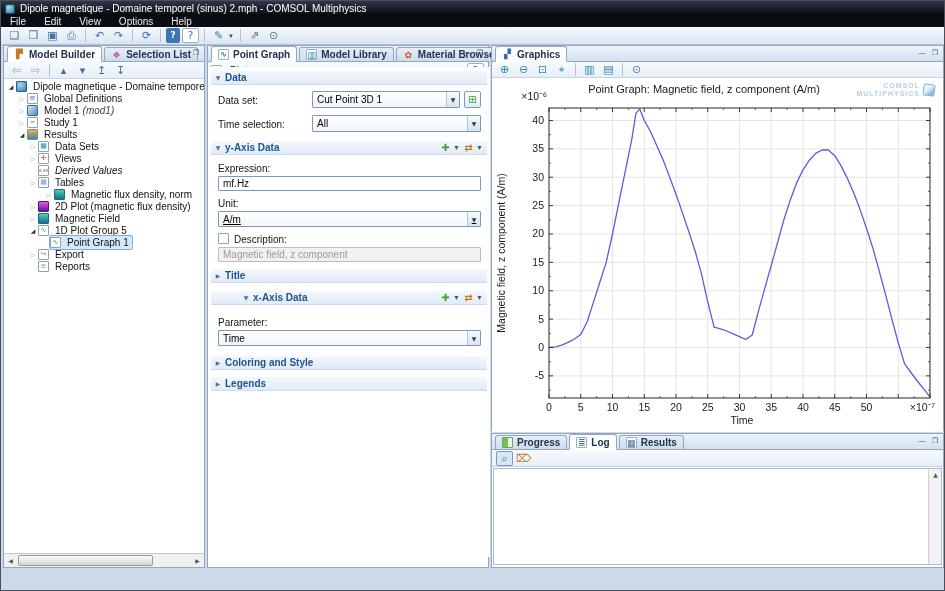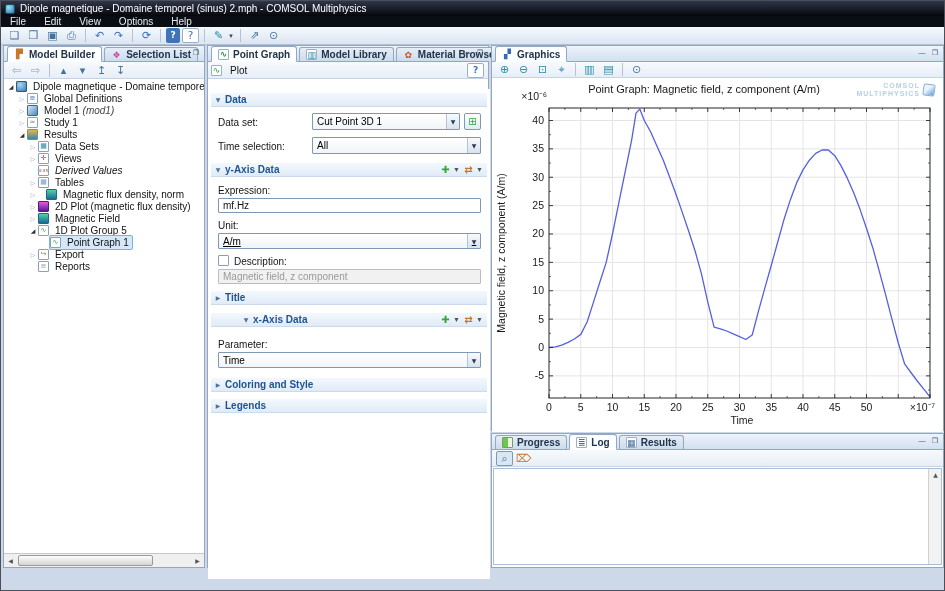--- a/index.html
+++ b/index.html
@@ -226,21 +226,21 @@
             <span class="tlabel">Derived Values</span>
           </span>
         </div>
         <div class="trow" style="padding-left: 24px;">
           <span class="tarrow" style="color: rgb(152, 170, 187);">▷</span>
           <span class="" style="display: inline-flex; align-items: center;">
             <span class="tree-ico" style="background: rgb(255, 255, 255); border: 1px solid rgb(138, 160, 182); color: rgb(122, 160, 200);">▦</span>
             <span class="tlabel">Tables</span>
           </span>
         </div>
-        <div class="trow" style="padding-left: 24px; gap: 8px;">
+        <div class="trow" style="padding-left: 40px;">
           <span class="tarrow" style="color: rgb(152, 170, 187);">▷</span>
           <span class="" style="display: inline-flex; align-items: center;">
             <span class="tree-ico" style="background: linear-gradient(rgb(82, 208, 168), rgb(24, 106, 144)); border: 1px solid rgb(24, 106, 144);"></span>
             <span class="tlabel">Magnetic flux density, norm</span>
           </span>
         </div>
         <div class="trow" style="padding-left: 24px;">
           <span class="tarrow" style="color: rgb(152, 170, 187);">▷</span>
           <span class="" style="display: inline-flex; align-items: center;">
             <span class="tree-ico" style="background: linear-gradient(rgb(232, 88, 216), rgb(88, 24, 160)); border: 1px solid rgb(80, 24, 144);"></span>
@@ -308,21 +308,21 @@
           <span class="winbtn">—</span>
           <span class="winbtn">❐</span>
         </span>
       </div>
     <div class="paneltb" id="plotbar" style="top:16px;">
       <span class="tabico" style="color:#28a048;border:1px solid #9ab0c4;background:#fff;">∿</span>
       <span style="margin-left:4px;font-size:10px;color:#111;">Plot</span>
       <span class="tbtn" style="margin-left:auto;margin-right:4px;border:1px solid #9ab0c4;color:#3f74b8;font-weight:700;font-size:9px;background:#fff;">?</span>
     </div>
 
-    <div class="abs" id="set-content" style="left:0;top:43px;width:282px;height:490px;background:#fff;">
+    <div class="abs" id="set-content" style="left:0;top:21px;width:282px;height:490px;background:#fff;">
 
       <div class="sechead" style="top:3px;">
         <span class="tri">▼</span>
         <span>Data</span>
       </div>
       <div class="flabel" style="left:10px;top:28px;">Data set:</div>
       <div class="dd" style="left:104px;top:24px;width:148px;height:17px;">
         <span class="dd-val">Cut Point 3D 1</span>
         <span class="dd-btn">▼</span>
       </div>

